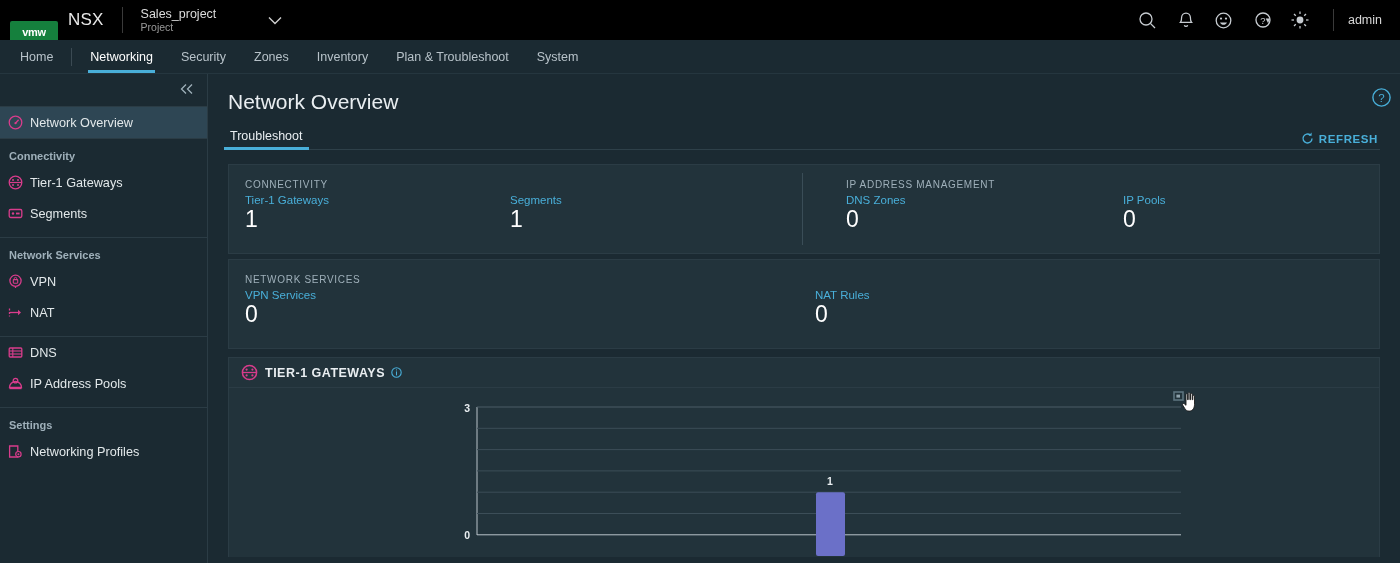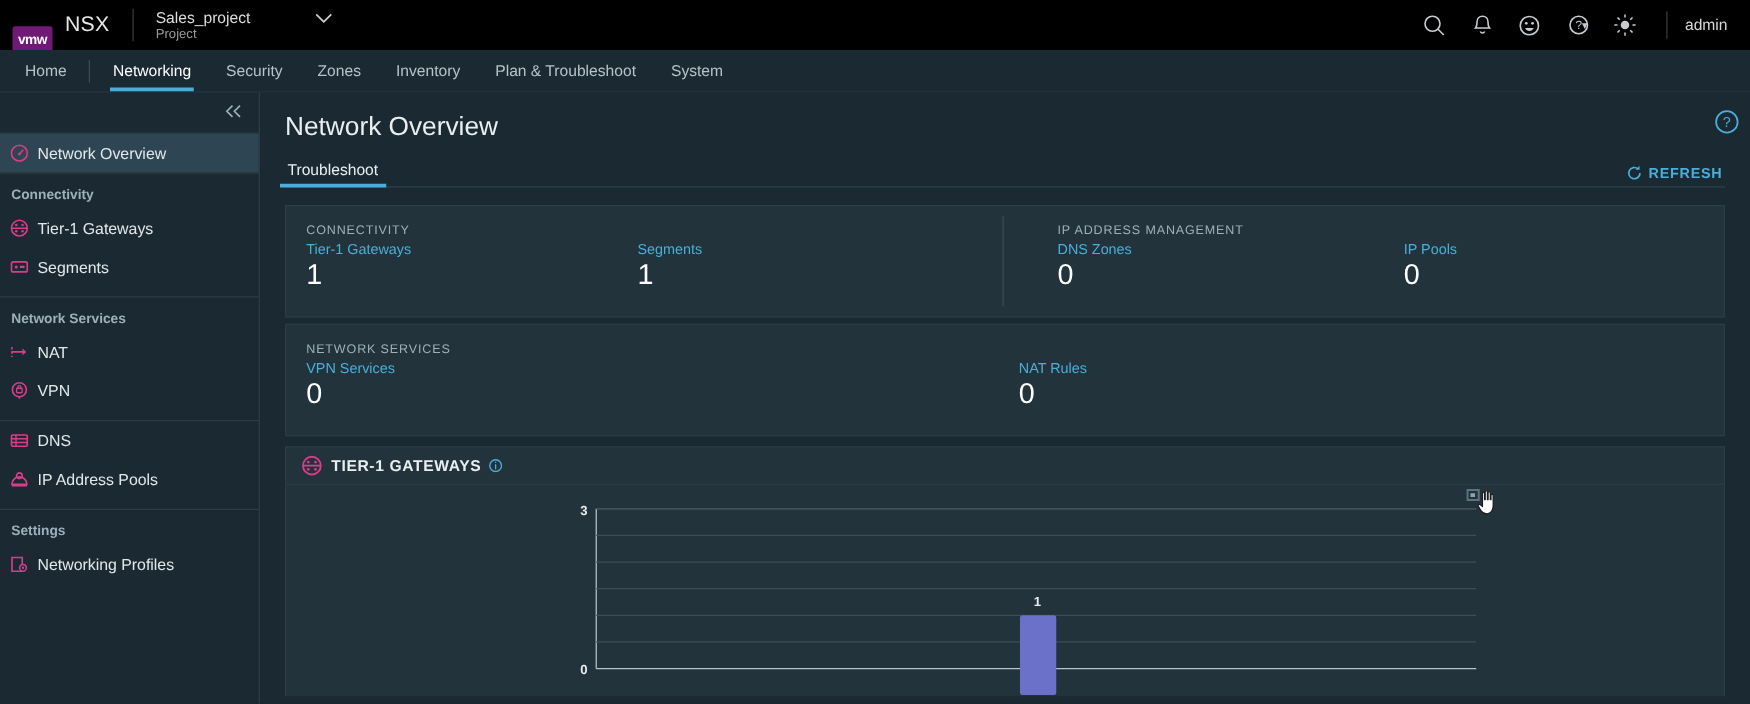--- a/index.html
+++ b/index.html
@@ -12,28 +12,28 @@
 
   
   .topbar {
     height: 40px; width: 1400px;
     background: #000000;
     display: flex; align-items: center;
     position: relative;
   }
   .logo-block { display: flex; align-items: center; padding-left: 10px; }
   .vmw-badge {
-    width: 32px; height: 22px; background: #701a75;
+    width: 48px; height: 22px; background: #15803d;
     border-radius: 2px; display: flex; align-items: center; justify-content: center; margin-top: 24px;
   }
   .vmw-badge span { color: #ffffff; font-size: 11px; font-weight: bold; letter-spacing: -0.4px; }
   .nsx-word { color: #e8e8e8; font-size: 17px; margin-left: 10px; letter-spacing: 0.2px; }
   .hdr-sep { width: 1px; height: 26px; background: #3a3a3a; margin: 0 18px; }
 
-  .project-block { display: flex; }
+  .project-block { display: flex; align-items: center; }
   .project-texts { display: flex; flex-direction: column; line-height: 1.15; }
   .project-name { color: #dcdcdc; font-size: 12.5px; }
   .project-sub { color: #9a9a9a; font-size: 10.5px; }
   .project-caret { margin-left: 52px; color: #cfcfcf; font-size: 13px; }
 
   .hdr-right { margin-left: auto; display: flex; align-items: center; padding-right: 18px; }
   .hdr-icon { width: 38px; height: 40px; display: flex; align-items: center; justify-content: center; color: #c7ccd1; }
   .hdr-icon svg { display: block; }
   .caret-sm { color: #c7ccd1; font-size: 9px; margin-left: -6px; }
   .hdr-div { width: 1px; height: 22px; background: #3a3a3a; margin: 0 14px; }
@@ -279,37 +279,37 @@
       </div>
     </div>
 
     <div class="side-hr"></div>
 
     <div class="side-block">
       <div class="side-group-title">Network Services</div>
       <div class="side-item">
         <span class="side-icon">
           <svg width="15" height="15" viewBox="0 0 15 15">
-              <path d="M1.5 3.5v8" stroke="#d93c8c" stroke-width="1.3" stroke-dasharray="2 1.5"></path>
-              <line x1="1.5" y1="7.5" x2="11" y2="7.5" stroke="#d93c8c" stroke-width="1.3"></line>
-              <path d="M10 4.8l3 2.7-3 2.7z" fill="#d93c8c"></path>
-            </svg>
-        </span>
-        <span>NAT</span>
-      </div>
-      <div class="side-item">
-        <span class="side-icon">
-          <svg width="15" height="15" viewBox="0 0 15 15">
               <circle cx="7.5" cy="6.8" r="5.6" stroke="#d93c8c" stroke-width="1.3" fill="none"></circle>
               <rect x="5.3" y="5.6" width="4.4" height="3.6" rx="0.6" stroke="#d93c8c" stroke-width="1.1" fill="none"></rect>
               <path d="M6.3 5.6V4.6a1.2 1.2 0 0 1 2.4 0v1" stroke="#d93c8c" stroke-width="1" fill="none"></path>
               <line x1="7.5" y1="12.4" x2="7.5" y2="14" stroke="#d93c8c" stroke-width="1.3"></line>
             </svg>
         </span>
         <span>VPN</span>
+      </div>
+      <div class="side-item">
+        <span class="side-icon">
+          <svg width="15" height="15" viewBox="0 0 15 15">
+              <path d="M1.5 3.5v8" stroke="#d93c8c" stroke-width="1.3" stroke-dasharray="2 1.5"></path>
+              <line x1="1.5" y1="7.5" x2="11" y2="7.5" stroke="#d93c8c" stroke-width="1.3"></line>
+              <path d="M10 4.8l3 2.7-3 2.7z" fill="#d93c8c"></path>
+            </svg>
+        </span>
+        <span>NAT</span>
       </div>
     </div>
 
     <div class="side-hr"></div>
 
     <div class="side-block">
       <div class="side-item">
         <span class="side-icon">
           <svg width="15" height="15" viewBox="0 0 15 15">
               <rect x="1.2" y="3" width="12.6" height="9" rx="1" stroke="#d93c8c" stroke-width="1.3" fill="none"></rect>

